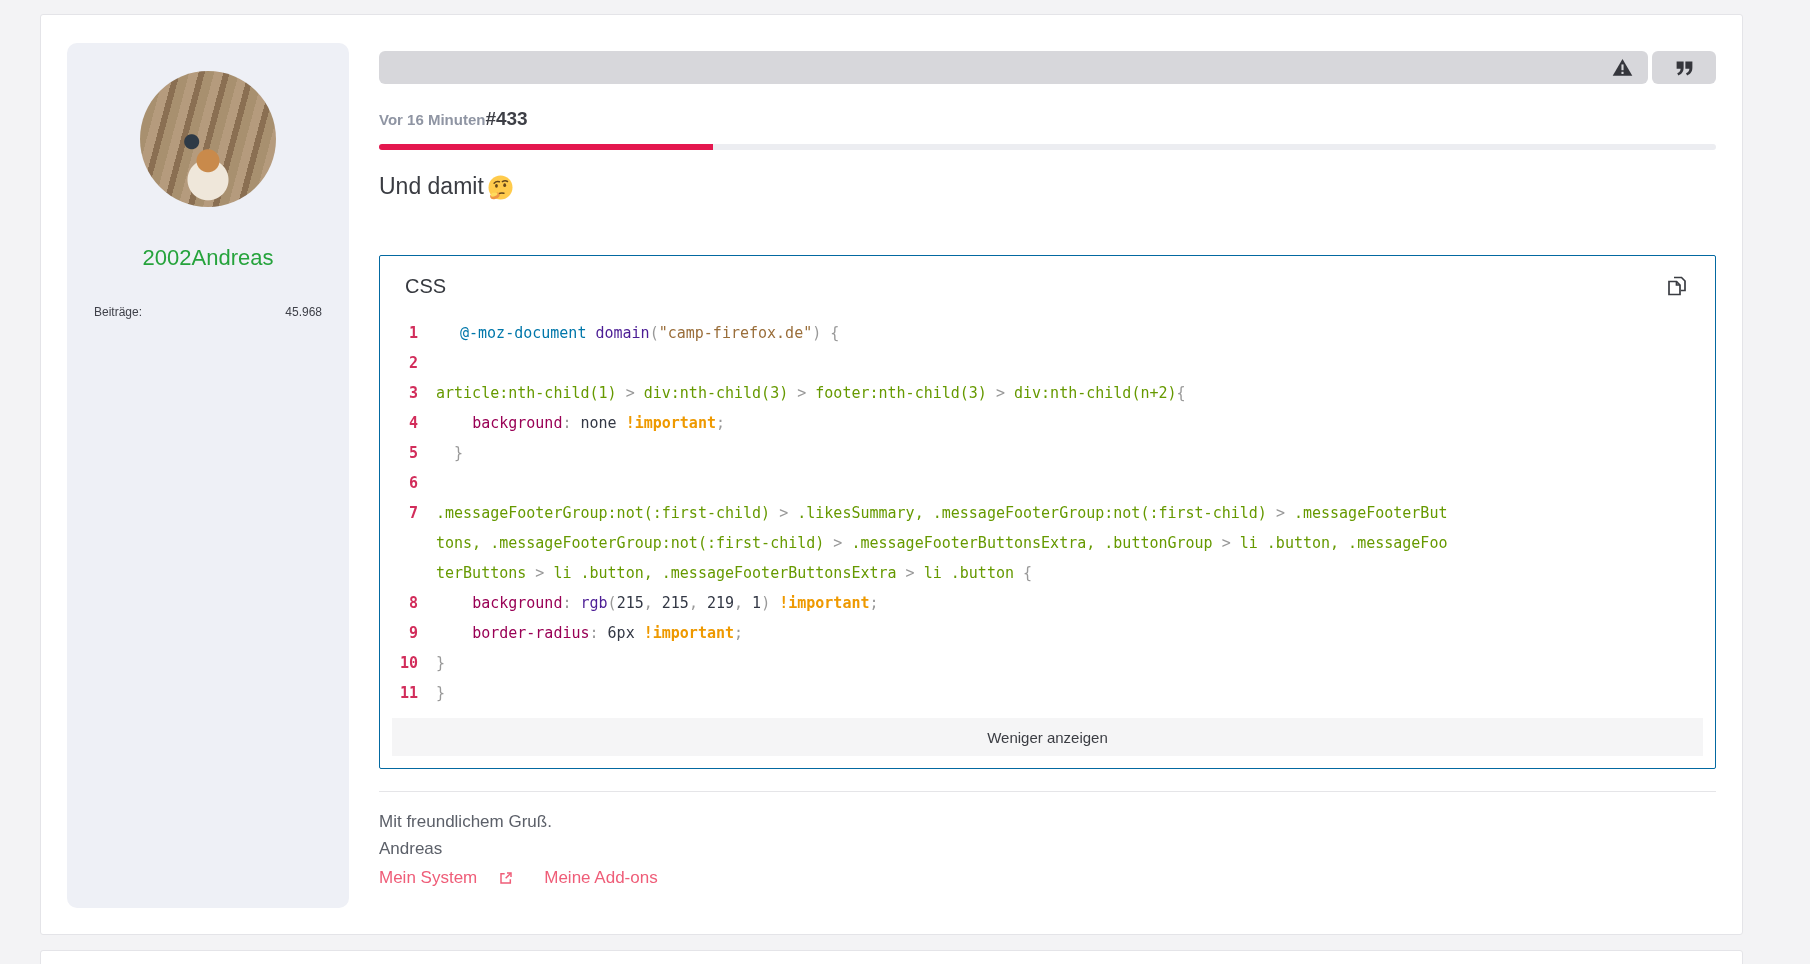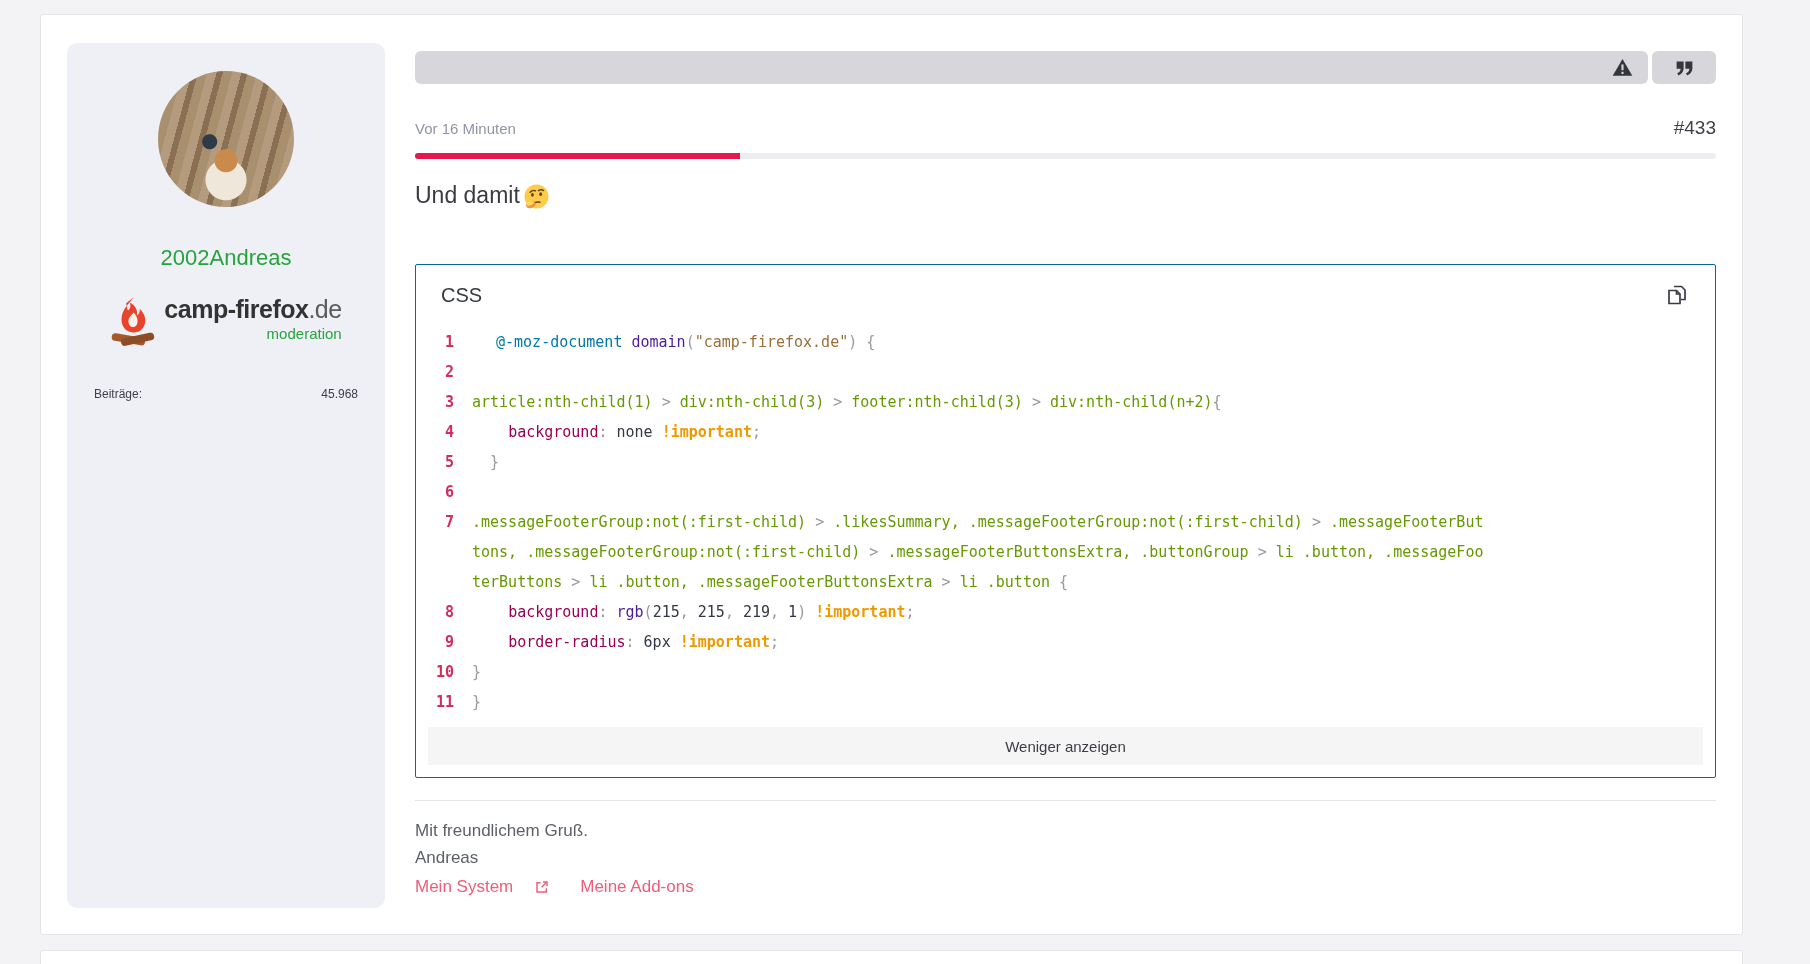--- a/index.html
+++ b/index.html
@@ -7,21 +7,21 @@
   .page { position:relative; width:1810px; height:964px; overflow:hidden; background:#f3f3f5; }
 
   .post-card { position:absolute; left:40px; top:14px; width:1703px; height:921px;
     background:#fff; border:1px solid #e4e4e8; border-radius:3px;
     padding:28px 26px; display:flex; align-items:flex-start; }
 
   .next-card { position:absolute; left:40px; top:950px; width:1703px; height:40px;
     background:#fff; border:1px solid #e4e4e8; border-radius:3px 3px 0 0; }
 
   
-  .sidebar { width:318px; height:865px; background:#eef0f6; border-radius:10px; flex:none;
+  .sidebar { width:282px; height:865px; background:#eef0f6; border-radius:10px; flex:none;
     display:flex; flex-direction:column; align-items:center; }
   .avatar { width:136px; height:136px; border-radius:50%; margin-top:28px; overflow:hidden;
     background:
       radial-gradient(circle at 38% 52%, #2e3a46 0 7px, transparent 8px),
       radial-gradient(circle at 50% 66%, #c98a4b 0 11px, transparent 12px),
       radial-gradient(circle at 50% 80%, #efe7da 0 20px, transparent 21px),
       repeating-linear-gradient(105deg, #b59b7d 0 9px, #8a6f52 9px 15px, #a8906f 15px 24px),
       #cbb79c; }
   .username { margin-top:38px; font-size:22px; color:#26a33c; }
   .rank-badge { margin-top:24px; display:flex; align-items:flex-start; }
@@ -35,21 +35,21 @@
 
   
   .main { flex:1; margin-left:30px; min-width:0; }
 
   .topbar { margin-top:8px; display:flex; gap:4px; height:33px; }
   .bar-seg { background:#d7d7db; border-radius:6px; display:flex; align-items:center; }
   .bar-seg.long { flex:1; justify-content:flex-end; padding-right:15px; }
   .bar-seg.short { width:64px; justify-content:center; }
   .bar-icon { width:21px; height:21px; display:block; }
 
-  .head-row { margin-top:33px; display:flex; justify-content:space-between; align-items:baseline; }
+  .head-row { margin-top:24px; display:flex; justify-content:flex-start; align-items:baseline;font-weight:bold; }
   .time { font-size:15px; color:#8f95a3; }
   .post-num { font-size:19px; color:#3d3f46; }
 
   .progress-track { margin-top:14px; height:6px; background:#ecedf1; border-radius:3px; overflow:hidden; }
   .progress-fill { height:100%; width:25%; background:#e4174e; }
 
   .body-row { margin-top:22px; display:flex; align-items:center; font-size:23px; color:#3a3c42; }
   .emoji { width:27px; height:27px; margin-left:3px; margin-top:2px; }
 
   
@@ -83,32 +83,20 @@
 <body>
 
 <div class="page">
 
   <article class="post-card">
 
     <aside class="sidebar">
       <div class="avatar" title=""></div>
       <a class="username">2002Andreas</a>
 
-      <div class="rank-badge">
-        <svg class="flame" width="46" height="58" viewBox="0 0 60 74">
-          <path d="M31 2 C23 12 15 19 15 31 c0 10 7 17 16 17 c9 0 15 -7 15 -16 c0 -7 -4 -11 -7 -15 c0 5 -1.5 7.5 -4 9 c1.5 -7 -2 -13 -9 -17 c1.5 5 0.5 8 -2.5 10.5 c-1.5 -3.5 -1.5 -6 -2.5 -9.5 z" fill="#e8432b"></path>
-          <path d="M31 22 c3 4 5 7 5 11 c0 5 -3 8 -6 8 c-3 0 -6 -3 -6 -8 c0 -4 3 -7 7 -11 z" fill="#f6f0ea"></path>
-          <rect x="2" y="52" width="44" height="10" rx="5" fill="#a3592c" transform="rotate(10 24 57)"></rect>
-          <rect x="14" y="52" width="44" height="10" rx="5" fill="#8f4d26" transform="rotate(-12 36 57)"></rect>
-        </svg>
-        <div class="rank-text">
-          <div class="brand-line"><span class="b">camp-firefox</span><span class="tld">.de</span></div>
-          <div class="role">moderation</div>
-        </div>
-      </div>
 
       <div class="stats-row">
         <span>Beiträge:</span>
         <span>45.968</span>
       </div>
     </aside>
 
     <div class="main">
 
       <div class="topbar">

